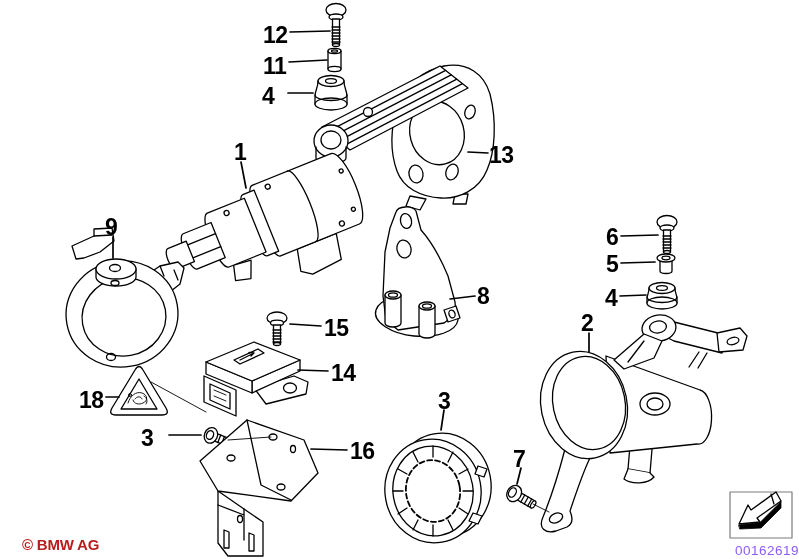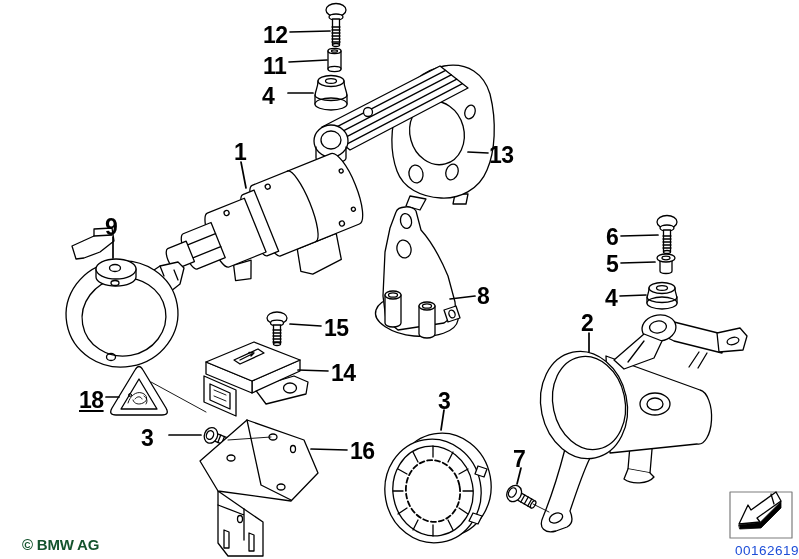--- a/index.html
+++ b/index.html
@@ -10,22 +10,22 @@
     fill:none;stroke:#000;stroke-width:1.3;stroke-linejoin:round;stroke-linecap:round;}
   svg .w{fill:#ffffff;}
   svg .thin{stroke-width:0.9;}
   svg .leader{stroke-width:1.7;}
   svg .dash{stroke-dasharray:5 3;stroke-width:1.8;}
   svg .blk{fill:#000;stroke:#000;stroke-width:0.8;}
   svg .gray{stroke:#7d7d7d;stroke-width:1.2;fill:#fff;}
   .callout{position:absolute;font-size:23px;font-weight:700;color:#000;line-height:1;
            letter-spacing:-0.5px;white-space:nowrap;}
   .copyright{position:absolute;left:22px;top:536px;font-size:15px;font-weight:600;
-             color:#14532d;letter-spacing:-0.2px;}
-  .imgnum{position:absolute;left:735px;top:543px;font-size:13.5px;color:#1d4ed8;letter-spacing:0.5px;}
+             color:#b91c1c;letter-spacing:-0.2px;}
+  .imgnum{position:absolute;left:735px;top:543px;font-size:13.5px;color:#8b5cf6;letter-spacing:0.5px;}
 </style>
 </head>
 <body>
 
 <div id="stage">
 <svg width="799" height="559" viewBox="0 0 799 559">
 
   <g>
     <ellipse class="w" cx="336" cy="10" rx="10" ry="6.5"></ellipse>
     <ellipse class="w" cx="336" cy="17" rx="7" ry="3"></ellipse>
@@ -270,17 +270,17 @@
   <div class="callout" style="left:477px;top:285px;">8</div>
   <div class="callout" style="left:105px;top:216px;">9</div>
   <div class="callout" style="left:489px;top:144px;">13</div>
   <div class="callout" style="left:262px;top:85px;">4</div>
   <div class="callout" style="left:263px;top:24px;">12</div>
   <div class="callout" style="left:263px;top:55px;">11</div>
   <div class="callout" style="left:331px;top:362px;text-align:center;">14</div>
   <div class="callout" style="left:324px;top:317px;">15</div>
   <div class="callout" style="left:350px;top:440px;text-align:right;">16</div>
   <div class="callout" style="left:141px;top:427px;">3</div>
-  <div class="callout" style="left:79px;top:389px;text-decoration:underline;">18</div>
+  <div class="callout" style="left:79px;top:389px;">18</div>
 
   <div class="copyright">© BMW AG</div>
   <div class="imgnum">00162619</div>
 </div>
 
 </body></html>

